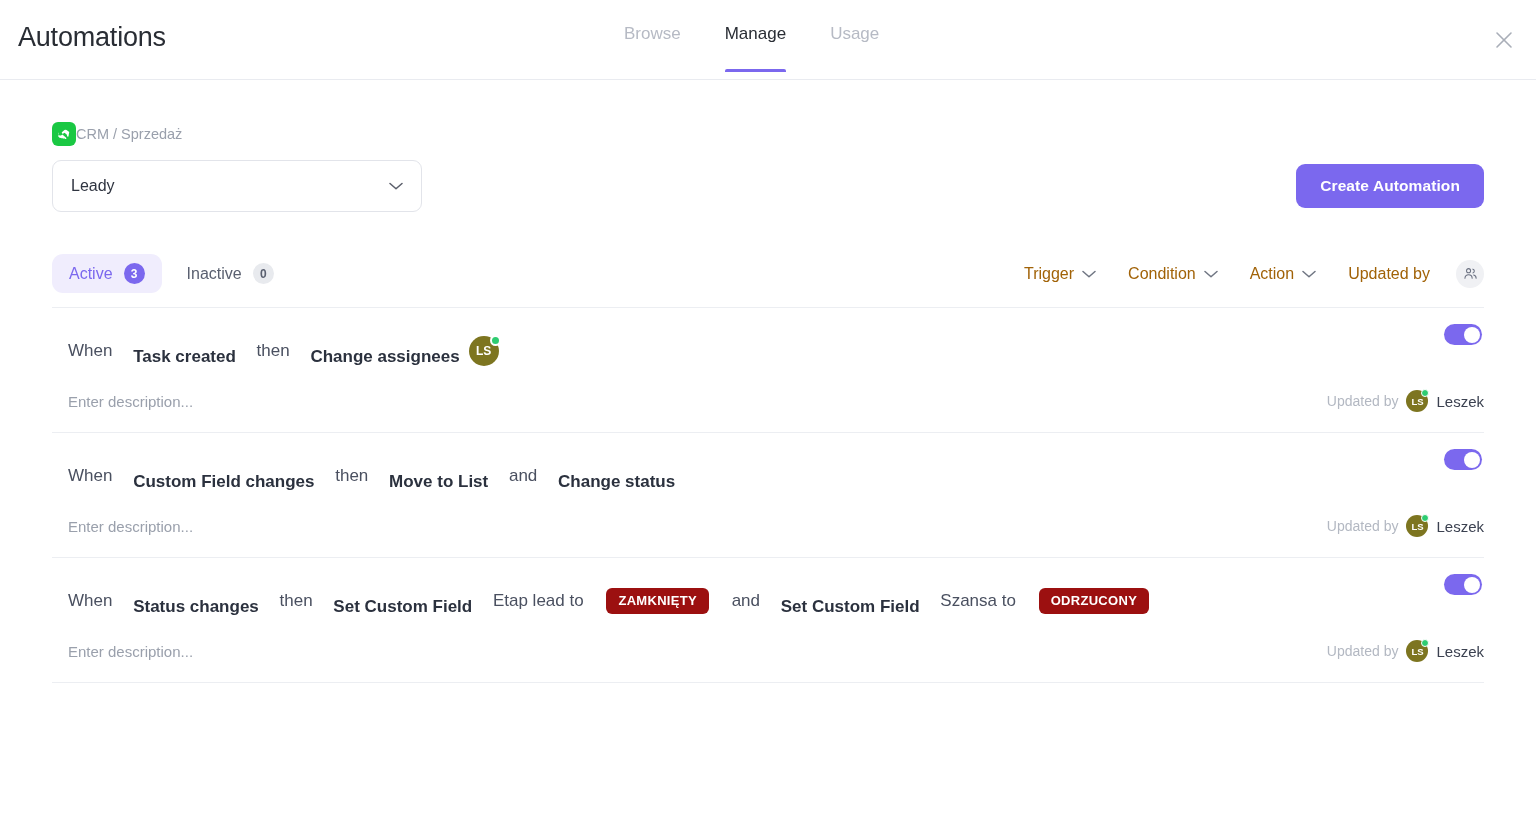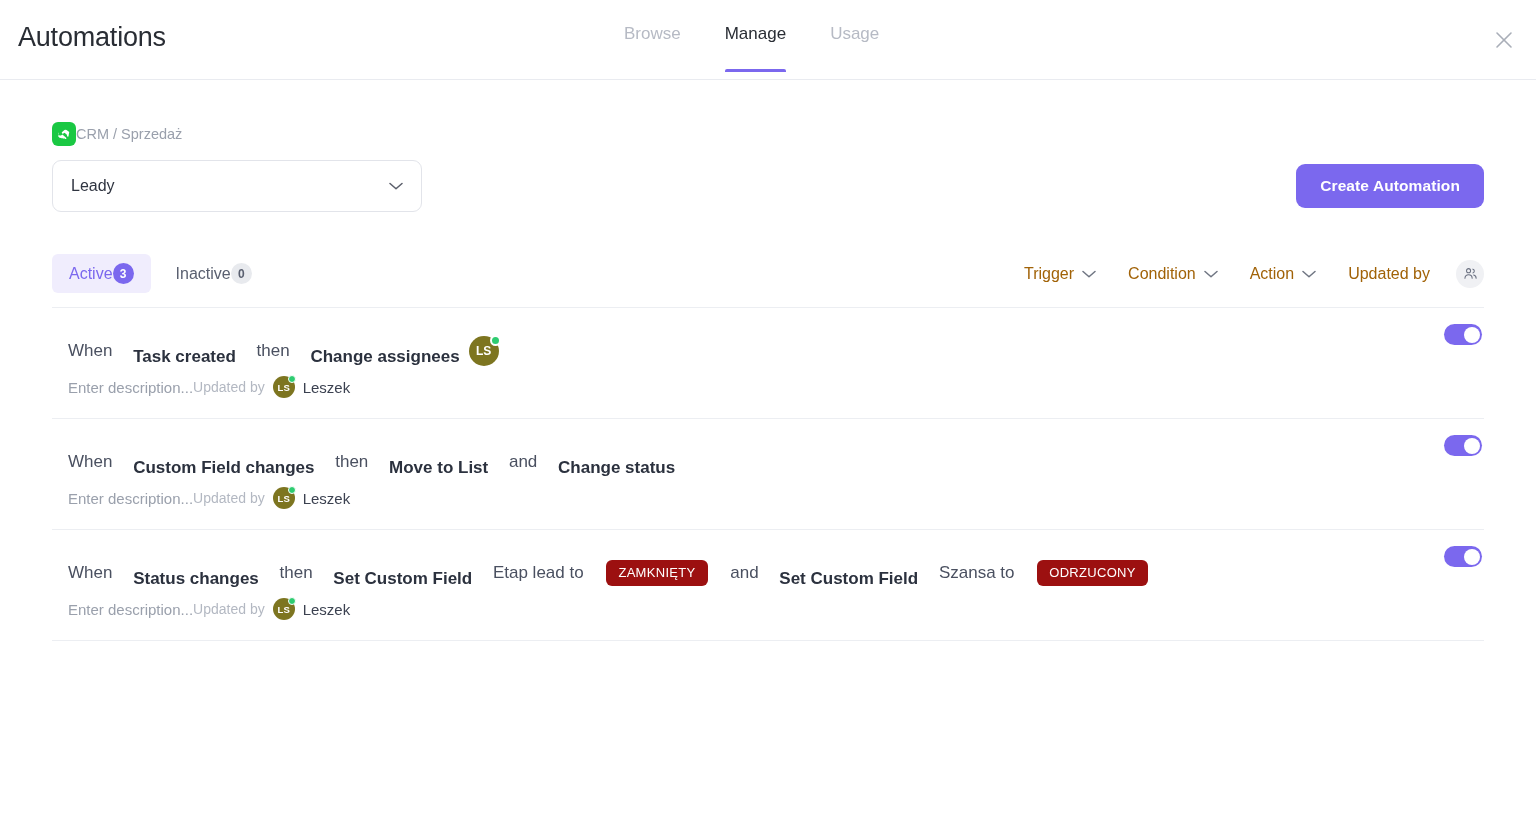--- a/index.html
+++ b/index.html
@@ -151,22 +151,23 @@
     display: flex;
     align-items: center;
     justify-content: space-between;
     padding-bottom: 14px;
     border-bottom: 1px solid #eceef2;
   }
   .status-tabs { display: flex; align-items: center; gap: 8px; }
   .status-tab {
     display: flex;
     align-items: center;
+    gap: 11px;
     padding: 9px 17px;
-    border-radius: 6px;
+    border-radius: 11px;
     font-size: 16px;
     color: #5a6070;
     cursor: pointer;
   }
   .status-tab.sel {
     background: #f0edfd;
     color: #7b68ee;
   }
   .status-badge {
     min-width: 21px;
@@ -241,21 +242,21 @@
   .cf-badge {
     display: inline-flex;
     align-items: center;
     height: 26px;
     padding: 0 12px;
     margin: 0 2px;
     border-radius: 6px;
     background: #9c1010;
     color: #ffffff;
     font-size: 13px;
-    font-weight: normal;
+    font-weight: bold;
     letter-spacing: 0.3px;
     white-space: nowrap;
   }
 
   .avatar {
     position: relative;
     width: 30px;
     height: 30px;
     border-radius: 50%;
     background: #7d7520;
@@ -288,21 +289,22 @@
     width: 8px;
     height: 8px;
     top: -1px;
     right: -1px;
     border-width: 1.5px;
   }
 
   .row-sub {
     display: flex;
     align-items: center;
-    margin-top: 4px;
+    justify-content: space-between;
+    margin-top: 18px;
     padding-left: 16px;
   }
   .desc-placeholder {
     font-size: 15px;
     color: #9aa0ac;
     cursor: text;
   }
   .updated-by {
     display: flex;
     align-items: center;

